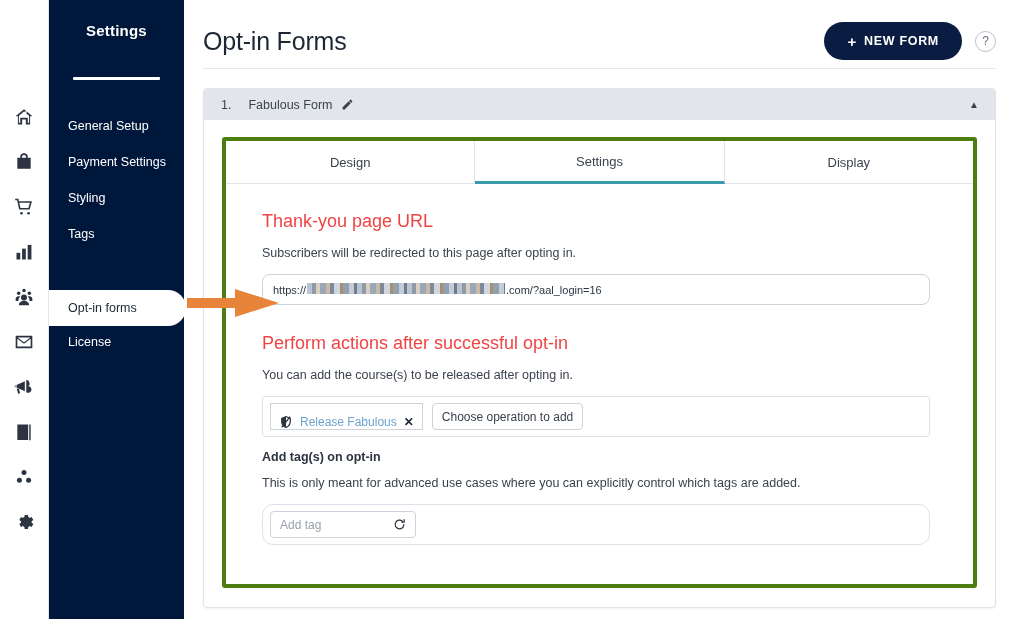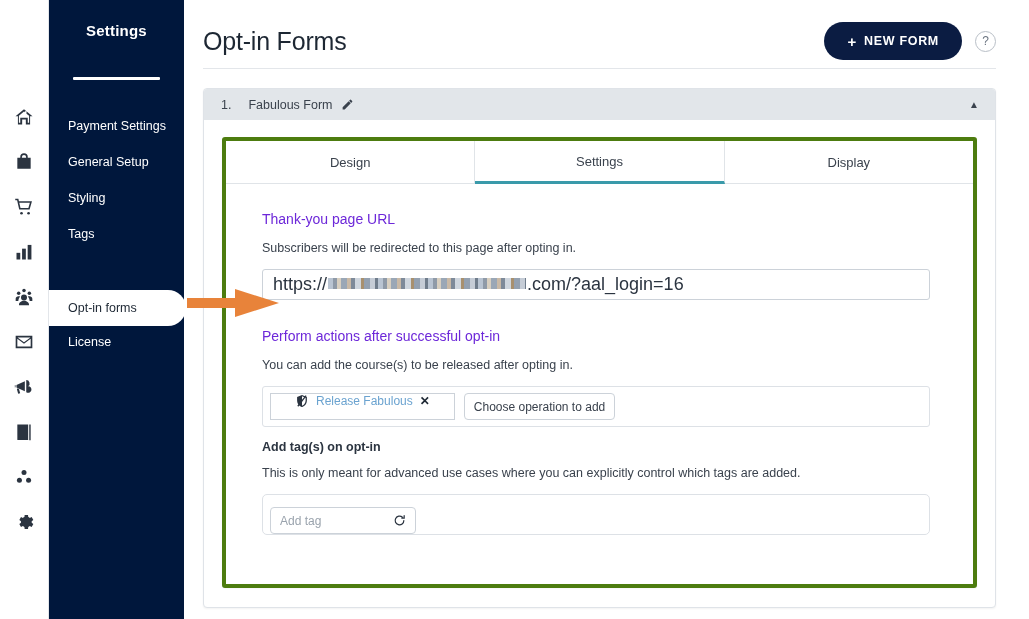--- a/index.html
+++ b/index.html
@@ -144,35 +144,35 @@
     cursor: pointer;
     position: relative;
     background: #ffffff;
   }
   .tab:last-child { border-right: none; }
   .tab.active { border-bottom: 3px solid #3a9aaa; }
 
   
   .settings-body { padding: 27px 36px 0 36px; }
   .sec-title {
-    font-size: 14px; color: #6d28d9; margin-bottom: 14px;
+    font-size: 18px; color: #ef4444; margin-bottom: 14px;
   }
   .sec-desc {
     font-size: 12.5px; color: #3a424d; margin-bottom: 14px;
   }
   .sec-sub {
     font-size: 12.5px; color: #2b3440; font-weight: bold; margin-bottom: 12px;
   }
   .text-input {
     width: 668px; height: 31px;
-    border: 1px solid #ccd2d9; border-radius: 3px;
+    border: 1px solid #ccd2d9; border-radius: 8px;
     background: #ffffff;
     display: flex; align-items: center;
     padding: 0 10px;
-    font-size: 18px; color: #2b3440;
+    font-size: 11px; color: #2b3440;
     margin-bottom: 28px;
   }
   .url-text { display: flex; align-items: center; white-space: nowrap; }
   .redacted {
     display: inline-block;
     height: 11px; width: 198px;
     margin: 0 1px;
     background:
       repeating-linear-gradient(90deg,
         #b9c4d2 0 5px, #8f9aa8 5px 9px, #d8cfc0 9px 13px, #9aa7b6 13px 19px,
@@ -184,40 +184,40 @@
   .op-box {
     width: 668px; height: 41px;
     border: 1px solid #dde1e6; border-radius: 3px;
     display: flex; align-items: center;
     padding: 0 7px;
     margin-bottom: 13px;
   }
   .chip {
     height: 27px;
     border: 1px solid #ccd2d9; border-radius: 0;
-    display: flex; align-items: flex-start; gap: 7px;
-    padding: 0 24px;
+    display: flex; align-items: flex-end; gap: 7px;
+    padding: 0 8px;
     background: #ffffff;
     cursor: pointer;
   }
   .chip-label { font-size: 12px; color: #6ba3d0; }
   .chip-x { font-size: 12px; color: #1d2733; font-weight: bold; cursor: pointer; }
   .chip-icon { display: flex; align-items: center; color: #2b3440; }
   .op-placeholder {
     height: 27px; margin-left: 9px;
     border: 1px solid #ccd2d9; border-radius: 4px;
     display: flex; align-items: center; padding: 0 9px;
     font-size: 12px; color: #3a424d;
     background: #ffffff;
     cursor: text;
   }
   .tag-box {
     width: 668px; height: 41px;
-    border: 1px solid #dde1e6; border-radius: 5px;
-    display: flex; align-items: flex-end;
+    border: 1px solid #dde1e6; border-radius: 11px;
+    display: flex; align-items: center;
     padding: 0 7px;
   }
   .tag-input {
     height: 27px; width: 146px;
     border: 1px solid #ccd2d9; border-radius: 4px;
     display: flex; align-items: center; justify-content: space-between;
     padding: 0 9px;
     font-size: 12px; color: #9aa3ad;
     background: #ffffff;
     cursor: text;
@@ -298,22 +298,22 @@
       <svg width="20" height="20" viewBox="0 0 24 24" fill="currentColor">
           <path d="M12 8.4a3.6 3.6 0 1 0 0 7.2 3.6 3.6 0 0 0 0-7.2zm9.2 4.6.1-1-.1-1 2-1.5-2-3.4-2.3 1a8 8 0 0 0-1.8-1l-.3-2.5h-4l-.3 2.5c-.7.2-1.3.6-1.8 1l-2.3-1-2 3.4 2 1.5-.1 1 .1 1-2 1.5 2 3.4 2.3-1c.5.4 1.1.8 1.8 1l.3 2.5h4l.3-2.5c.7-.2 1.3-.6 1.8-1l2.3 1 2-3.4-2-1.5z"></path>
         </svg>
     </div>
   </div>
 
   <div class="sidebar">
     <div class="sidebar-title">Settings</div>
     <div class="sidebar-divider"></div>
     <div class="sidebar-nav">
+      <div class="nav-item">General Setup</div>
       <div class="nav-item">Payment Settings</div>
-      <div class="nav-item">General Setup</div>
       <div class="nav-item">Styling</div>
       <div class="nav-item">Tags</div>
       <div class="nav-item active" style="top:290px">Opt-in forms</div>
       <div class="nav-item" style="visibility:hidden">&nbsp;</div>
       <div class="nav-item">Developer Tools</div>
       <div class="nav-item">License</div>
     </div>
   </div>
 
   <div class="content">

